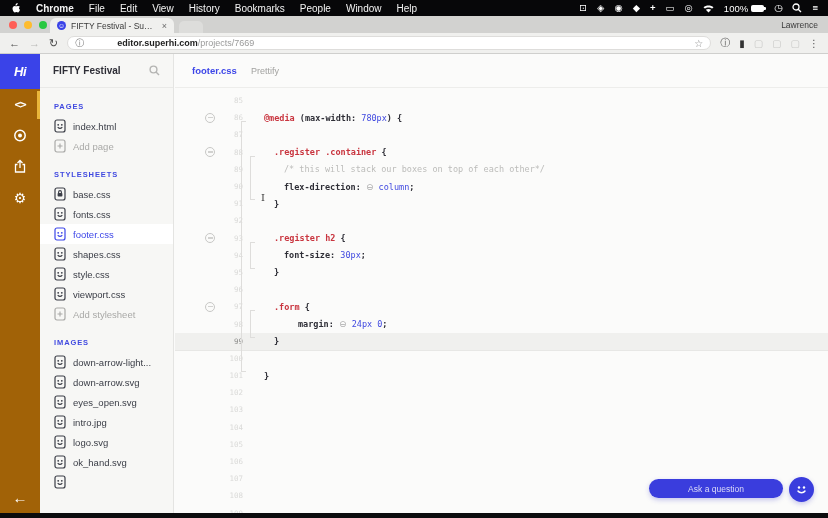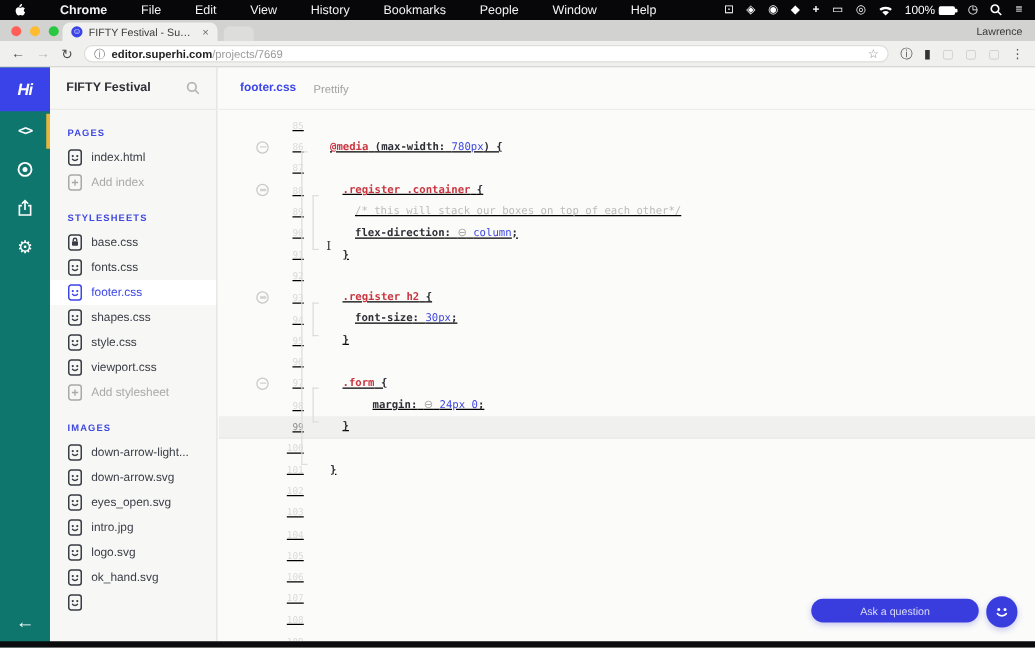--- a/index.html
+++ b/index.html
@@ -3,21 +3,21 @@
 <meta charset="utf-8">
 <style>
   * { margin:0; padding:0; box-sizing:border-box; }
   html,body { background:#222; }
   .screen { position:relative; width:828px; height:518px; overflow:hidden; background:#fbfbfa;
             font-family:"Liberation Sans","DejaVu Sans",sans-serif; }
 
   
   .menubar { position:absolute; left:0; top:0; right:0; height:16px; background:#070709;
              display:flex; align-items:center; padding:0 10px; gap:15px; color:#f3f3f3; font-size:10px; }
-  .mb-item { cursor:default; white-space:nowrap;margin-left:12px; }
+  .mb-item { cursor:default; white-space:nowrap; }
   .mb-item.bold { font-weight:bold; }
   .mb-status { margin-left:auto; display:flex; align-items:center; gap:10px; font-size:9.5px; color:#fff; }
   .mb-status .gl { line-height:16px; }
   .battery { display:flex; align-items:center; gap:3px; }
   .batt-body { width:13px; height:7px; border:1px solid #fff; border-radius:1.5px; position:relative; background:#fff; }
   .batt-body:after { content:""; position:absolute; right:-3px; top:1.5px; width:2px; height:3px; background:#fff; border-radius:0 1px 1px 0; }
 
   
   .tabstrip { position:absolute; left:0; top:16px; right:0; height:17px; background:#d2d2d0; display:flex; align-items:flex-end; }
   .lights { position:absolute; left:9px; top:5px; display:flex; gap:7px; }
@@ -33,28 +33,28 @@
   .user-label { position:absolute; right:10px; top:4px; font-size:8.5px; color:#3a3a3a; }
 
   
   .toolbar { position:absolute; left:0; top:33px; right:0; height:21px; background:#f0f0ee;
              border-bottom:1px solid #cfcfcd; display:flex; align-items:center; padding:0 9px; gap:9px; }
   .nav-ic { font-size:11px; color:#4c4c4c; cursor:pointer; }
   .nav-ic.dis { color:#b8b8b6; }
   .urlfield { flex:1; height:14px; background:#fff; border:1px solid #dedddb; border-radius:8px;
               display:flex; align-items:center; padding:0 7px; gap:5px; font-size:9px; }
   .url-info { color:#7a7a7a; font-size:9px; }
-  .url-domain { color:#222; }
+  .url-domain { color:#222;margin-left:28px; }
   .url-path { color:#9a9a9a; }
   .url-star { margin-left:auto; color:#8a8a8a; font-size:10px; cursor:pointer; }
   .ext-ic { font-size:10px; color:#555; cursor:pointer; }
   .ext-ic.lite { color:#c9c9c7; }
 
   
-  .rail { position:absolute; left:0; top:54px; width:40px; bottom:0; background:#0f766e; }
+  .rail { position:absolute; left:0; top:54px; width:40px; bottom:0; background:#a16207; }
   .logo { height:35px; background:#3a43e8; color:#fff; display:flex; align-items:center; justify-content:center;
           font-weight:bold; font-style:italic; font-size:13px; letter-spacing:-.5px; cursor:pointer; }
   .rail-item { height:31px; display:flex; align-items:center; justify-content:center; color:#fff; cursor:pointer; }
   .rail-code { font-family:"DejaVu Sans Mono",monospace; font-weight:bold; font-size:11px; letter-spacing:-1px; }
   .active-bar { position:absolute; right:0; top:37px; width:3px; height:28px; background:#eab63a; }
   .rail-gear { font-size:14px; }
   .rail-back { position:absolute; left:0; bottom:12px; width:40px; text-align:center; color:#fff; font-size:15px; cursor:pointer; }
 
   
   .panel { position:absolute; left:40px; top:54px; width:134px; bottom:5px; background:#f7f7f5;
@@ -69,21 +69,21 @@
   .frow svg { flex:0 0 auto; }
   .frow.active { background:#ffffff; color:#3d46e8; }
   .frow.add { color:#a9a9a7; font-weight:normal; }
 
   
   .editor { position:absolute; left:175px; top:54px; right:0; bottom:5px; background:#fbfbfa; overflow:hidden; }
   .ed-header { height:34px; display:flex; align-items:center; gap:14px; padding-left:17px; border-bottom:1px solid #ededeb; }
   .ed-filename { font-size:9.5px; font-weight:bold; color:#3d46e8; cursor:pointer; }
   .ed-prettify { font-size:9px; color:#a2a2a0; cursor:pointer; }
   .code { position:relative; padding-top:4px; font-family:"DejaVu Sans Mono",monospace; font-size:8.5px; }
-  .cl { display:flex; height:17.2px; align-items:center; padding-left:30px;text-decoration:underline; }
+  .cl { display:flex; height:17.2px; align-items:center; padding-left:30px; }
   .cl.active { background:#f0f0ee; box-shadow:0 1px 0 #e7e7e5; }
   .fold { width:16px; display:flex; align-items:center; }
   .fold-circle { width:10px; height:10px; border:1.5px solid #c8c8c6; border-radius:50%; position:relative; cursor:pointer; }
   .fold-circle:after { content:""; position:absolute; left:1.5px; right:1.5px; top:3px; height:1.5px; background:#d2d2d0; }
   .ln { width:22px; text-align:right; font-size:7.5px; color:#dadad8; }
   .cl.active .ln { color:#8c8c8a; }
   .txt { padding-left:6px; white-space:pre;margin-left:15px; }
   .tk-sel { color:#c9353f; font-weight:bold; }
   .tk-prop, .tk-brace, .tk-plain { color:#2e2e36; font-weight:bold; }
   .tk-val { color:#4049e0; }
@@ -225,21 +225,21 @@
             <circle cx="7.8" cy="5.8" r=".9" fill="currentColor"></circle>
             <path d="M4 8.4 c1 1.3 3 1.3 4 0" fill="none" stroke="currentColor" stroke-width="1.1" stroke-linecap="round"></path>
           </svg>
           <span class="fname">index.html</span>
         </div>
         <div class="frow add">
           <svg width="12" height="14" viewBox="0 0 12 14">
             <rect x="1" y="1" width="10" height="12" rx="2" fill="none" stroke="currentColor" stroke-width="1.2"></rect>
             <path d="M6 4.5 V9.5 M3.5 7 H8.5" stroke="currentColor" stroke-width="1.1"></path>
           </svg>
-          <span class="fname">Add index</span>
+          <span class="fname">Add page</span>
         </div>
         <div class="sec-title">STYLESHEETS</div>
         <div class="frow">
           <svg width="12" height="14" viewBox="0 0 12 14">
             <rect x="1" y="1" width="10" height="12" rx="2" fill="none" stroke="currentColor" stroke-width="1.2"></rect>
             <rect x="3.6" y="6" width="4.8" height="3.6" rx=".8" fill="currentColor"></rect>
             <path d="M4.6 6 V5 a1.4 1.4 0 0 1 2.8 0 V6" fill="none" stroke="currentColor" stroke-width="1.1"></path>
           </svg>
           <span class="fname">base.css</span>
         </div>

